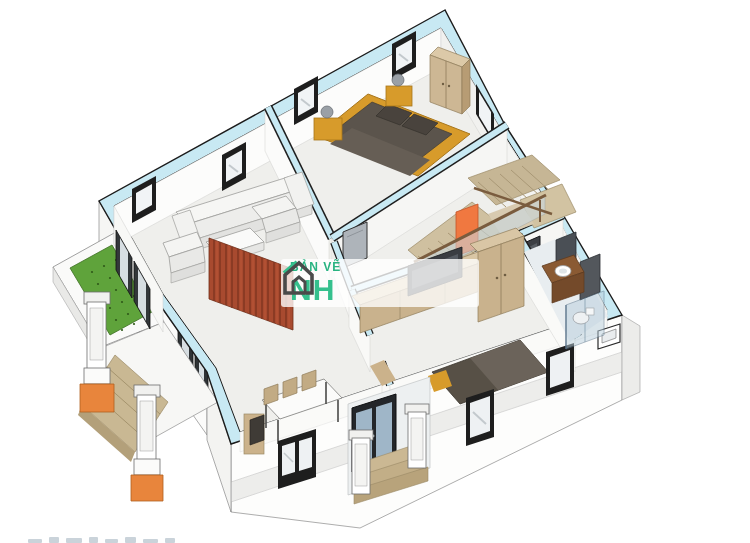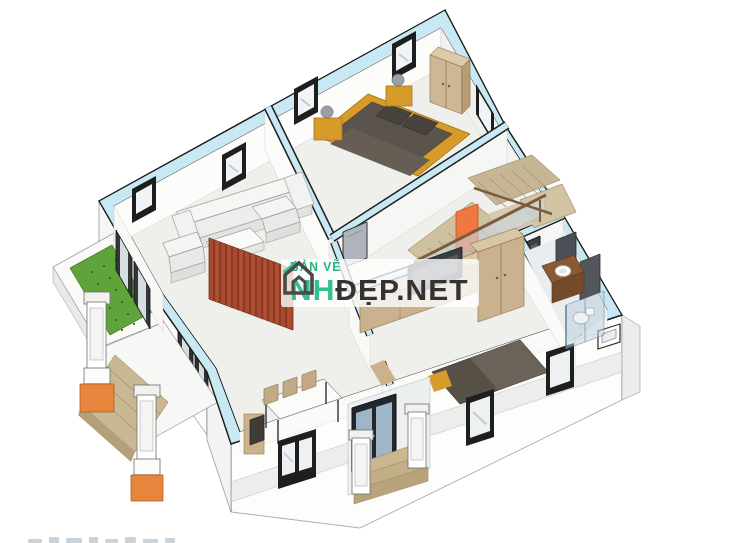--- a/index.html
+++ b/index.html
@@ -422,21 +422,20 @@
 
 <div class="wm">
   <div class="wm-top">BẢN VẼ</div>
   <div class="wm-row">
     <span class="wm-green">NH</span>
     <svg class="wm-house" viewBox="0 0 34 36">
       <line x1="3" y1="14" x2="16" y2="3" stroke="#35c08d" stroke-width="4"></line>
       <path d="M4,34 L4,16 L18,4 L31,16 L31,34 Z" fill="none" stroke="#4a4a4a" stroke-width="3.6"></path>
       <path d="M12,34 L12,23 L18,18 L24,23 L24,34" fill="none" stroke="#4a4a4a" stroke-width="3"></path>
     </svg>
-    <span class="wm-dark">ĐẸP.NET</span>
   </div>
 </div>
 
 <div class="cutoff">
   <span style="width:14px;height:4px;"></span>
   <span style="width:10px;height:6px;"></span>
   <span style="width:16px;height:5px;"></span>
   <span style="width:9px;height:6px;"></span>
   <span style="width:13px;height:4px;"></span>
   <span style="width:11px;height:6px;"></span>

